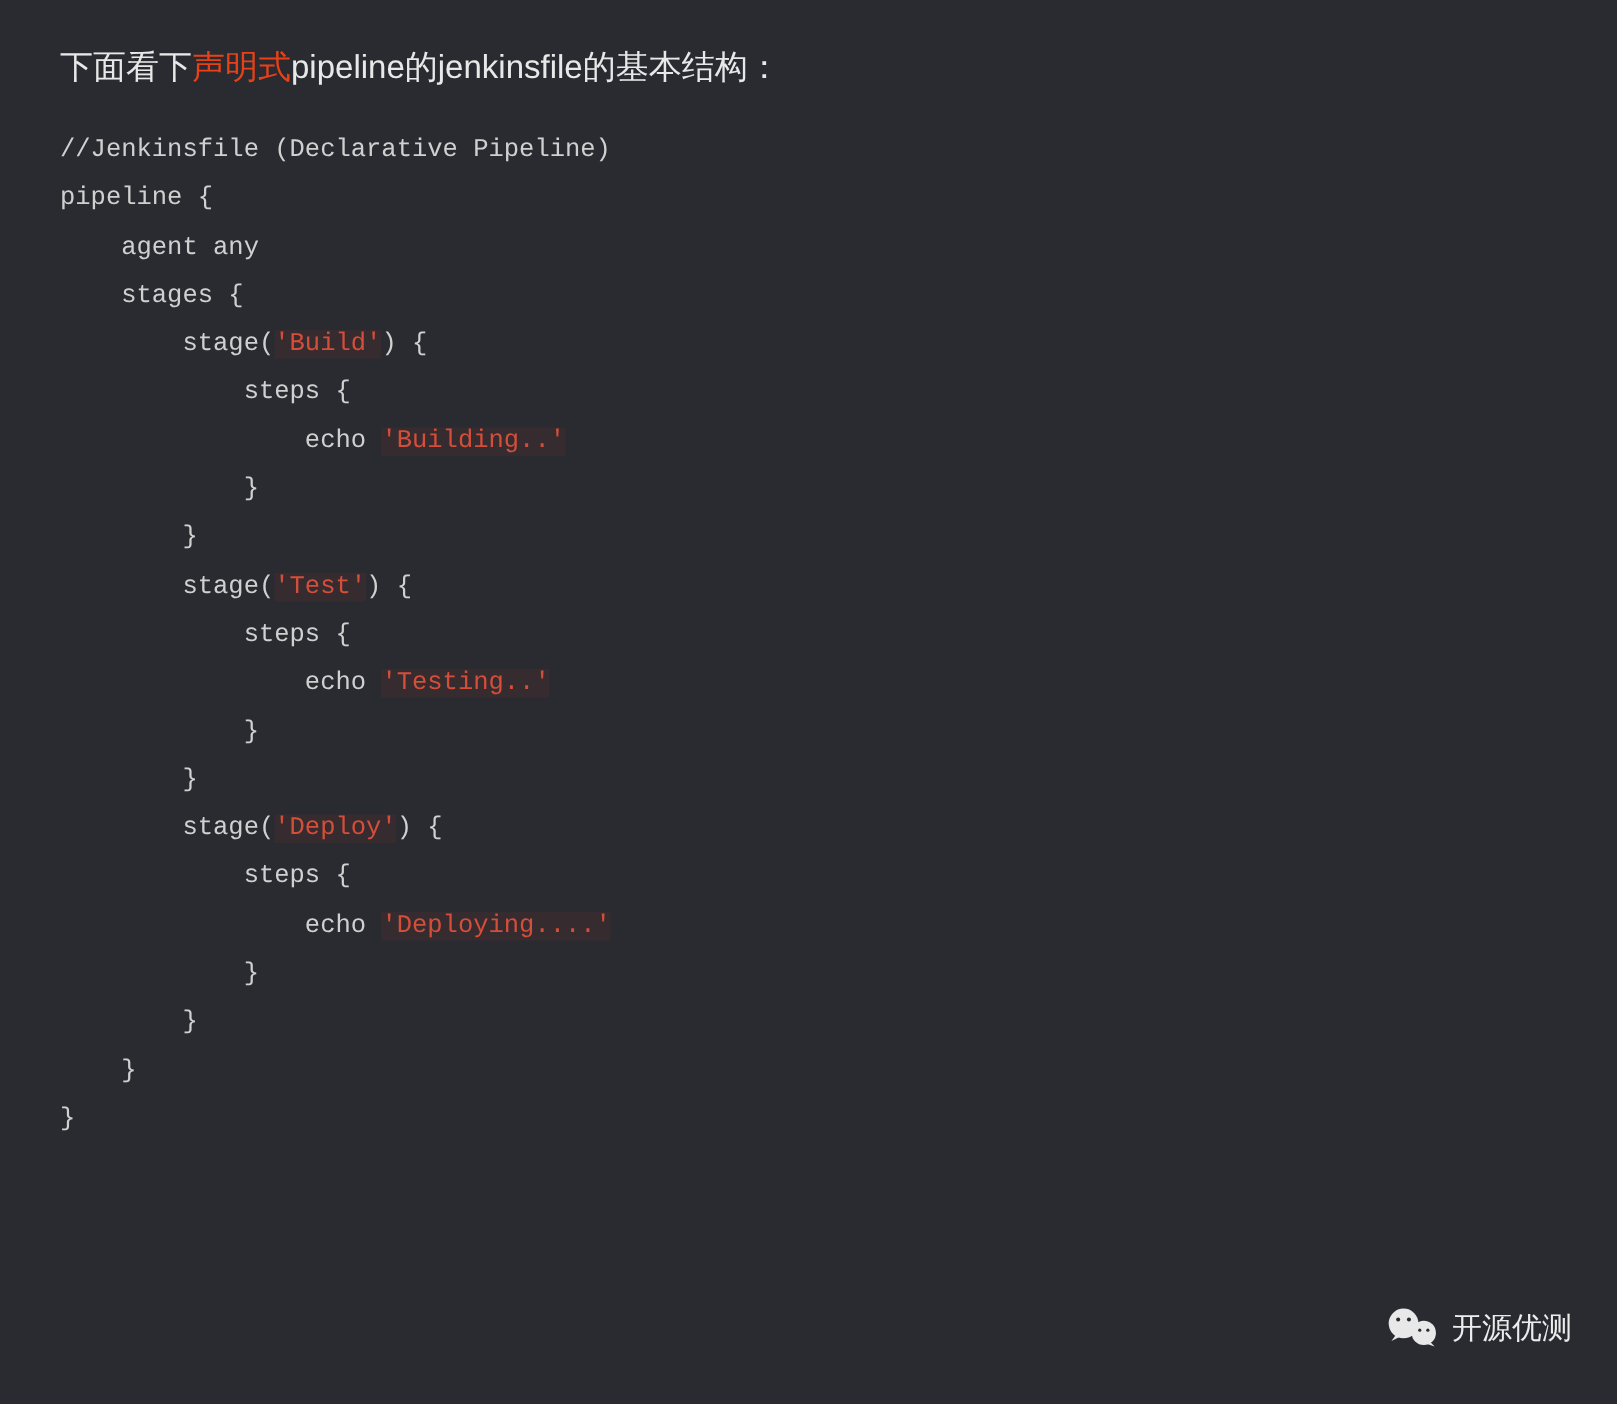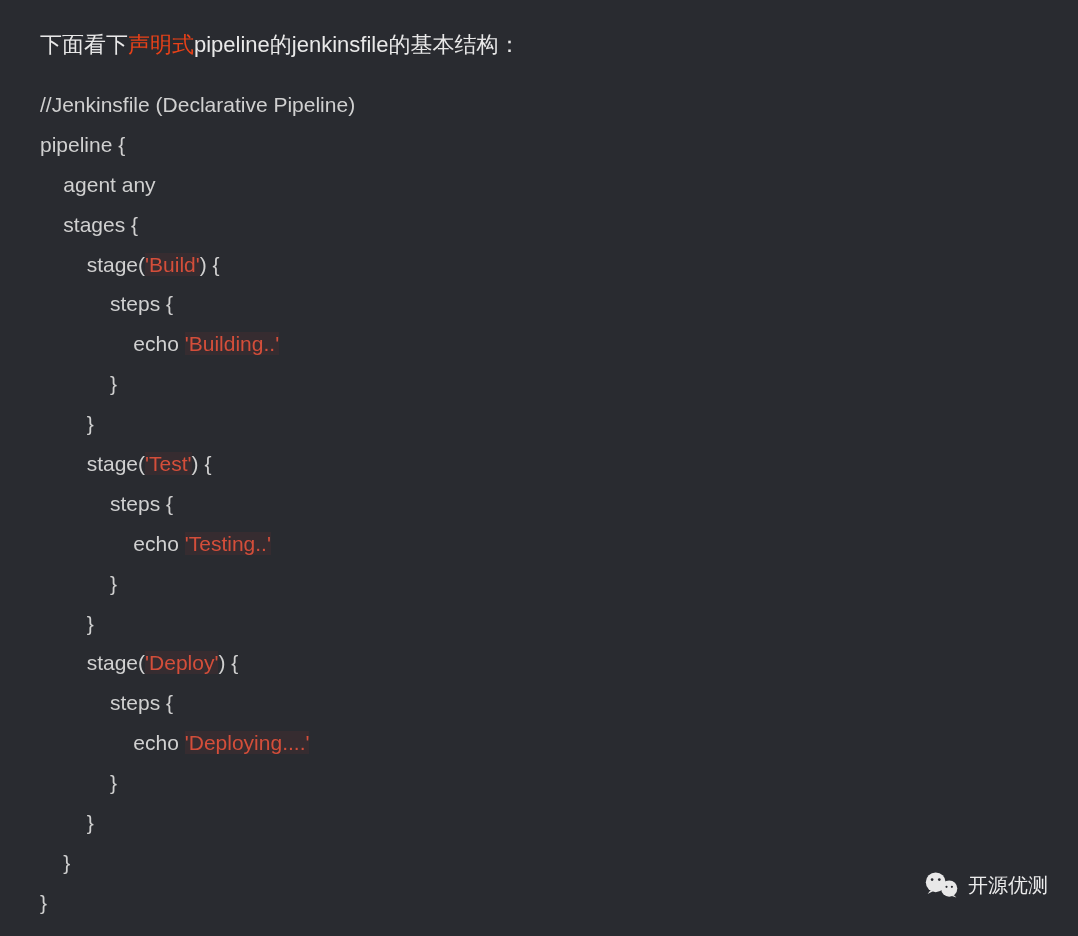--- a/index.html
+++ b/index.html
@@ -19,22 +19,22 @@
     .heading {
       font-size: 22px;
       line-height: 1.5;
       margin-bottom: 24px;
       color: #e8e8e8;
     }
     .heading .highlight {
       color: #e84118;
     }
     .code-block {
-      font-family: Liberation Sans, sans-serif;
-      font-size: 21px;
+      font-family: Liberation Mono, monospace;
+      font-size: 17px;
       line-height: 1.9;
       color: #d0d0d0;
       white-space: pre;
     }
     .code-string {
       color: #d44e3a;
       background-color: rgba(150, 60, 50, 0.12);
     }
     .watermark {
       position: absolute;

